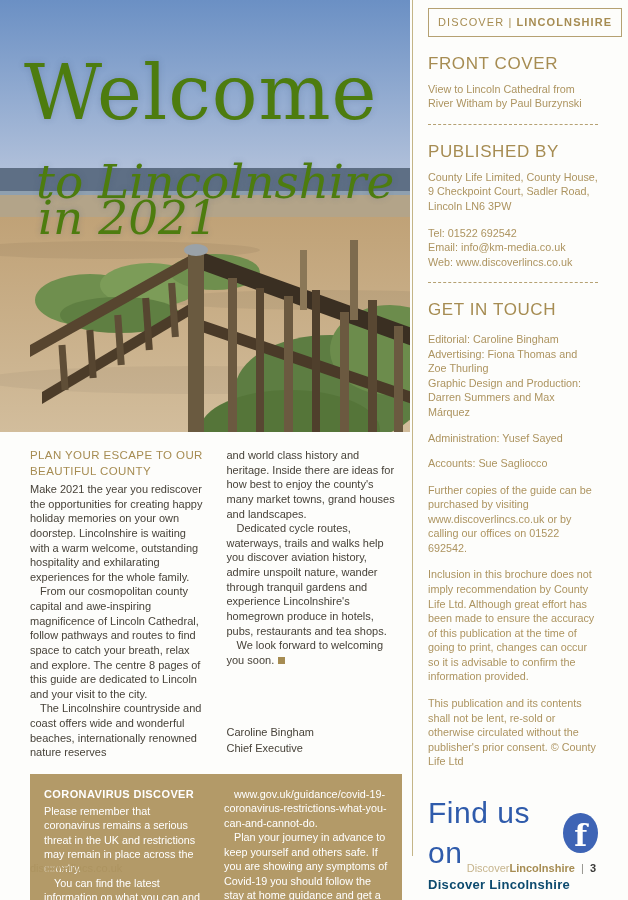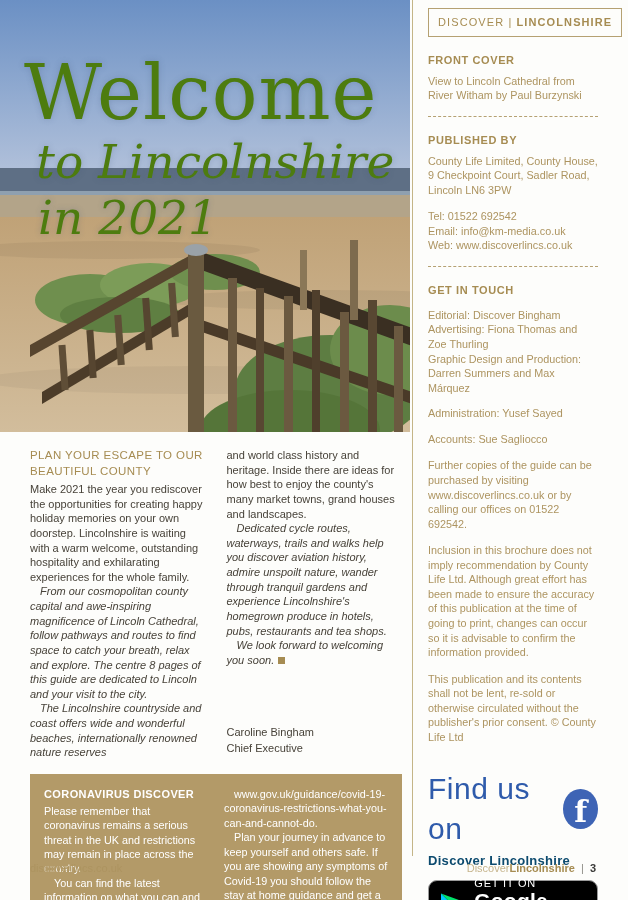--- a/index.html
+++ b/index.html
@@ -9,28 +9,28 @@
     position:relative; width:628px; height:900px; margin:0 auto;
     background:#fdfdfb; overflow:hidden;
   }
 
   
   .main { position:absolute; left:0; top:0; width:410px; }
   .photo { position:relative; width:410px; height:432px; overflow:hidden; }
   .photo svg { display:block; }
   .hero-line { position:absolute; color:#4d7c0f; font-family:"DejaVu Serif","Liberation Serif",serif; text-shadow:0 0 6px rgba(60,80,120,.25);text-align:center; }
   .hero-1 { left:24px; top:48px; font-size:76px; font-weight:400; letter-spacing:1px; }
-  .hero-2 { left:36px; top:134px; font-size:47px; font-style:italic; }
+  .hero-2 { left:36px; top:154px; font-size:47px; font-style:italic; }
   .hero-3 { left:38px; top:190px; font-size:47px; font-style:italic; }
 
   .article { display:flex; gap:21px; padding:16px 8px 0 30px; }
   .col { width:184px; color:#474239; font-size:11px; line-height:1.33; }
   .article-heading { color:#a68c52; font-size:11.5px; letter-spacing:.4px; line-height:1.35; margin-bottom:3px; }
   .col p { margin:0; }
-  .col p.indent { text-indent:10px;font-style:italic; }
+  .col p.indent { text-indent:10px; }
   .signature { margin-top:58px; font-size:11px; line-height:1.4; color:#474239; }
   .sq-gold { display:inline-block; width:7px; height:7px; background:#a68c52; margin-left:4px; }
 
   .covid { display:flex; gap:16px; margin:14px 8px 0 30px; width:372px;
     background:#b39a68; color:#fff; padding:13px 14px 15px 14px; }
   .covid .ccol { width:168px; font-size:10.8px; line-height:1.34; }
   .covid-heading { font-weight:bold; font-size:11px; letter-spacing:.4px; margin-bottom:2px; }
   .covid p { margin:0; }
   .covid p.indent { text-indent:10px; }
 
@@ -38,21 +38,21 @@
   .sidebar {
     position:absolute; left:412px; top:0; width:216px; height:856px;
     border-left:1px solid #c4b587; padding:8px 30px 0 15px;
     color:#ad9460; font-size:10.8px; line-height:1.35;
   }
   .brand-box {
     display:inline-block; border:1px solid #b5a172; padding:6px 9px;
     font-size:11px; letter-spacing:1.1px; color:#a68c52; white-space:nowrap;
   }
   .brand-box .bold { font-weight:bold; }
-  .sb-heading { font-weight:bold; letter-spacing:.6px; color:#a68c52; font-size:11px; }
+  .sb-heading { font-weight:normal; letter-spacing:.6px; color:#a68c52; font-size:17px; }
   .sb-block { margin-top:16px; }
   .sb-block p { margin:6px 0 0 0; }
   .dashes { border:none; border-top:1px dashed #b5a172; margin:13px 0 0 0; }
   .findus { display:flex; align-items:center; gap:10px; margin-top:24px; }
   .findus-text { color:#2f5bab; font-size:30px; letter-spacing:.5px; }
   .fb-circle { width:40px; height:40px; border-radius:50%; background:#3e64b5; color:#fff;
     display:flex; align-items:center; justify-content:center;
     font-family:"DejaVu Serif","Liberation Serif",serif; font-size:30px; font-weight:bold; line-height:1; padding-top:6px; }
   .findus-account { color:#0c4a6e; font-weight:bold; font-size:13px; letter-spacing:.3px; margin-top:2px; }
 
@@ -185,21 +185,21 @@
       <p>County Life Limited, County House, 9 Checkpoint Court, Sadler Road, Lincoln LN6 3PW</p>
       <p style="margin-top:12px">Tel: 01522 692542</p>
       <p style="margin-top:0">Email: info@km-media.co.uk</p>
       <p style="margin-top:0">Web: www.discoverlincs.co.uk</p>
     </div>
 
     <hr class="dashes">
 
     <div class="sb-block">
       <div class="sb-heading">GET IN TOUCH</div>
-      <p style="margin-top:10px">Editorial: Discover Bingham</p>
+      <p style="margin-top:10px">Editorial: Caroline Bingham</p>
       <p style="margin-top:0">Advertising: Fiona Thomas and Zoe Thurling</p>
       <p style="margin-top:0">Graphic Design and Production: Darren Summers and Max Márquez</p>
       <p style="margin-top:11px">Administration: Yusef Sayed</p>
       <p style="margin-top:11px">Accounts: Sue Sagliocco</p>
       <p style="margin-top:12px">Further copies of the guide can be purchased by visiting www.discoverlincs.co.uk or by calling our offices on 01522 692542.</p>
       <p style="margin-top:12px">Inclusion in this brochure does not imply recommendation by County Life Ltd. Although great effort has been made to ensure the accuracy of this publication at the time of going to print, changes can occur so it is advisable to confirm the information provided.</p>
       <p style="margin-top:12px">This publication and its contents shall not be lent, re-sold or otherwise circulated without the publisher's prior consent. © County Life Ltd</p>
     </div>
 
     <div class="findus">

